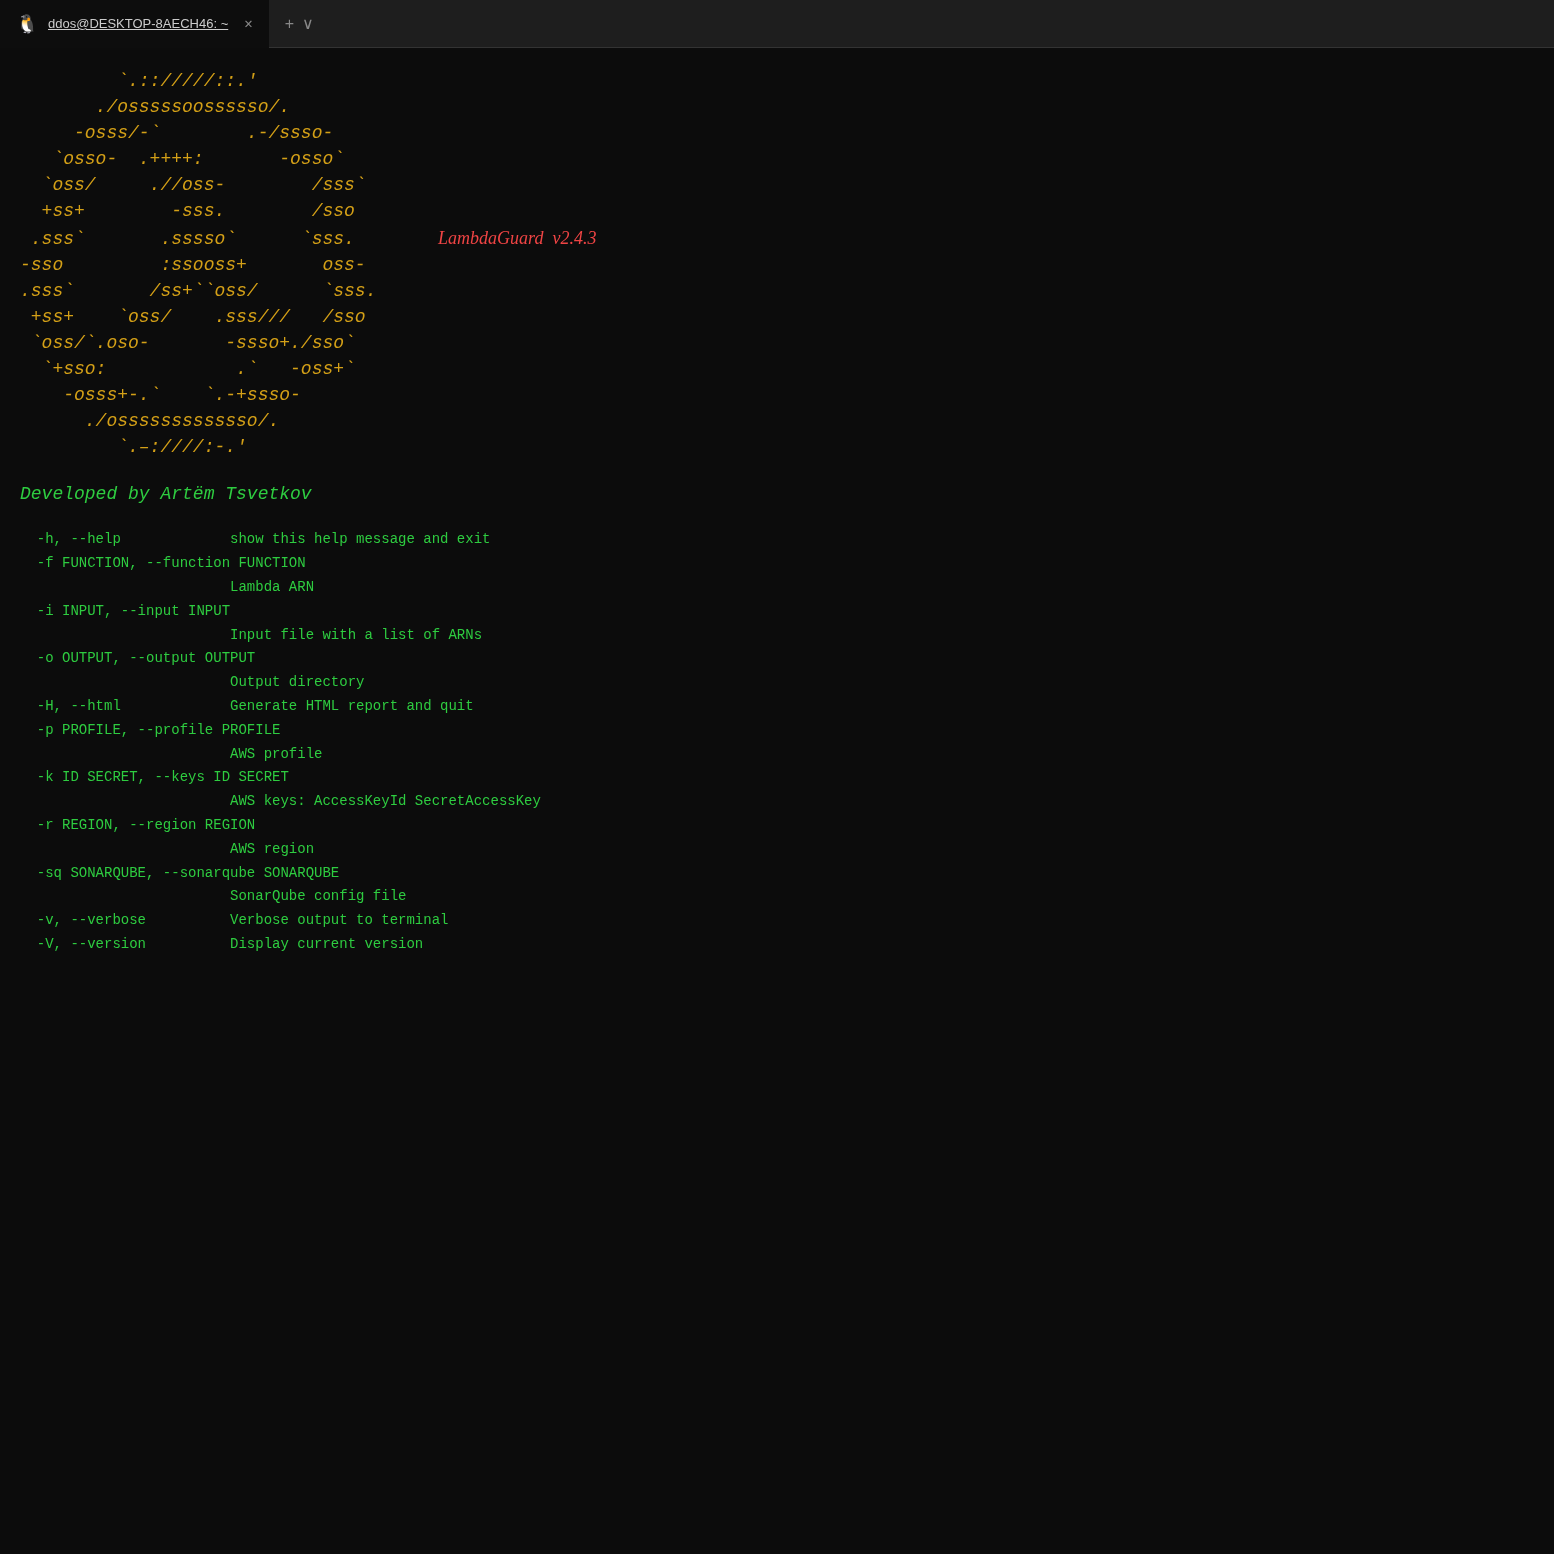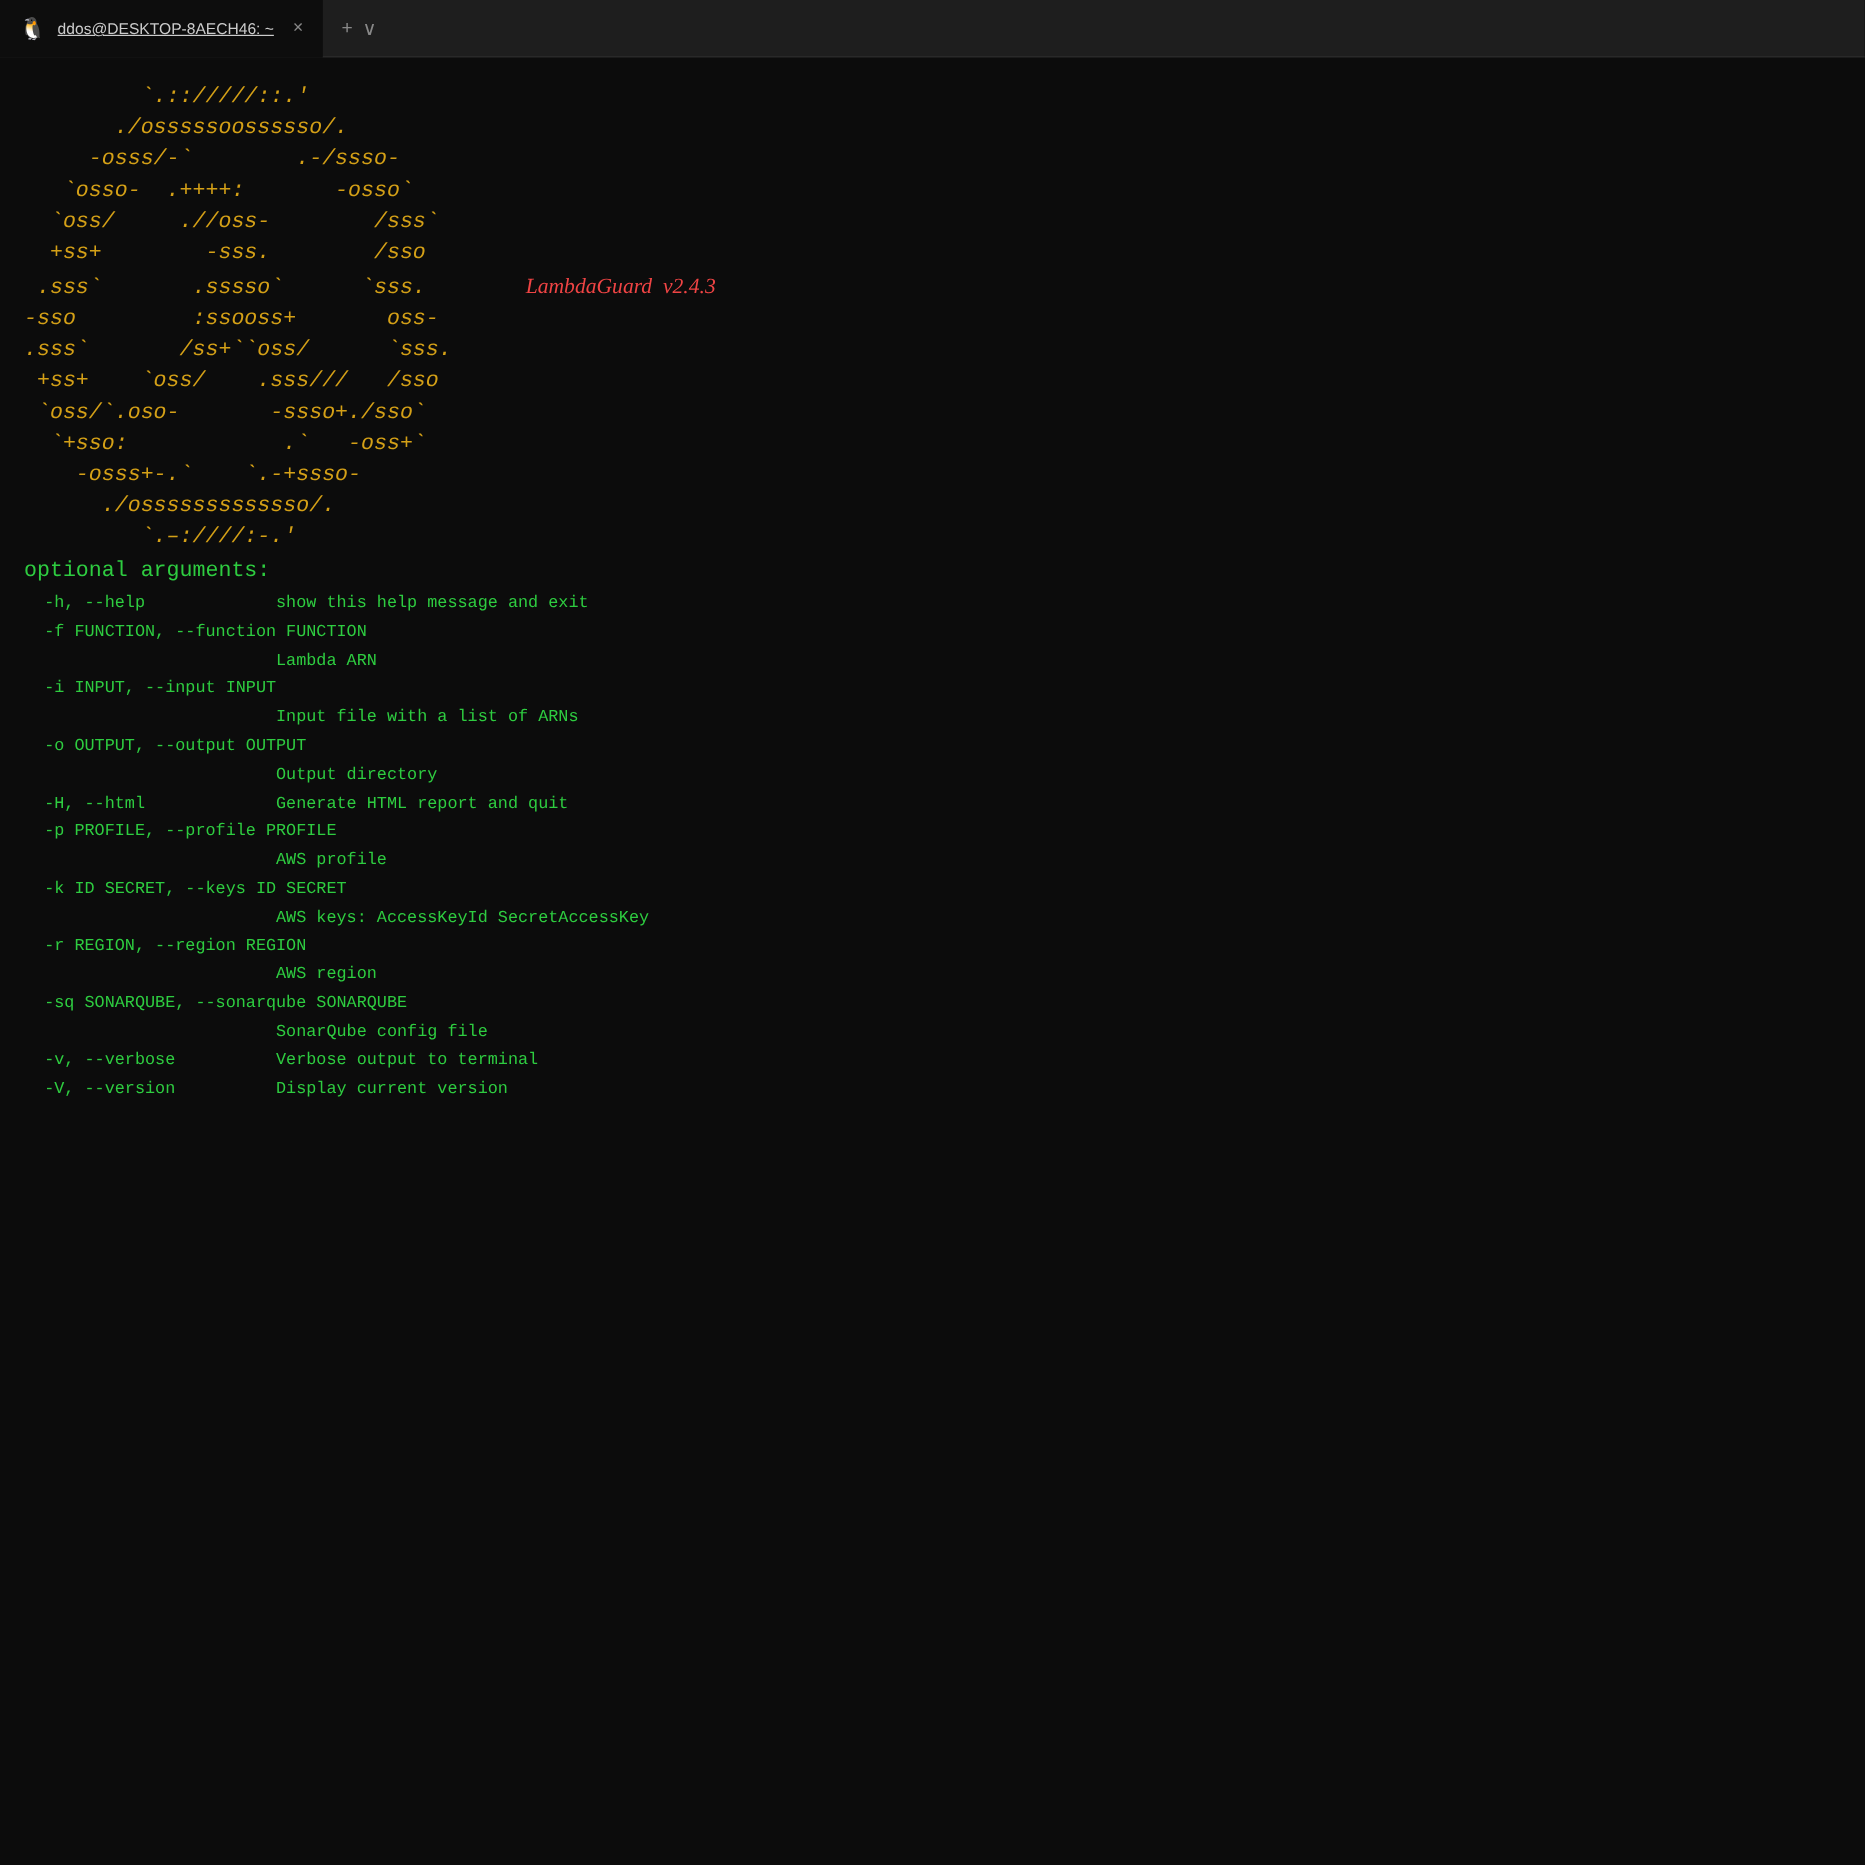--- a/index.html
+++ b/index.html
@@ -149,23 +149,23 @@
 .sss`       /ss+``oss/      `sss.
  +ss+    `oss/    .sss///   /sso
  `oss/`.oso-       -ssso+./sso`
   `+sso:            .`   -oss+`
     -osss+-.`    `.-+ssso-
       ./osssssssssssso/.
          `.–:////:-.'</pre>
     </div>
   </div>
 
+  <div class="dev-credit">Developed by Artëm Tsvetkov</div>
 
   <div>
-    <span class="help-line">optional arguments:</span>
     <pre class="help-section">  -h, --help             show this help message and exit
   -f FUNCTION, --function FUNCTION
                          Lambda ARN
   -i INPUT, --input INPUT
                          Input file with a list of ARNs
   -o OUTPUT, --output OUTPUT
                          Output directory
   -H, --html             Generate HTML report and quit
   -p PROFILE, --profile PROFILE
                          AWS profile

